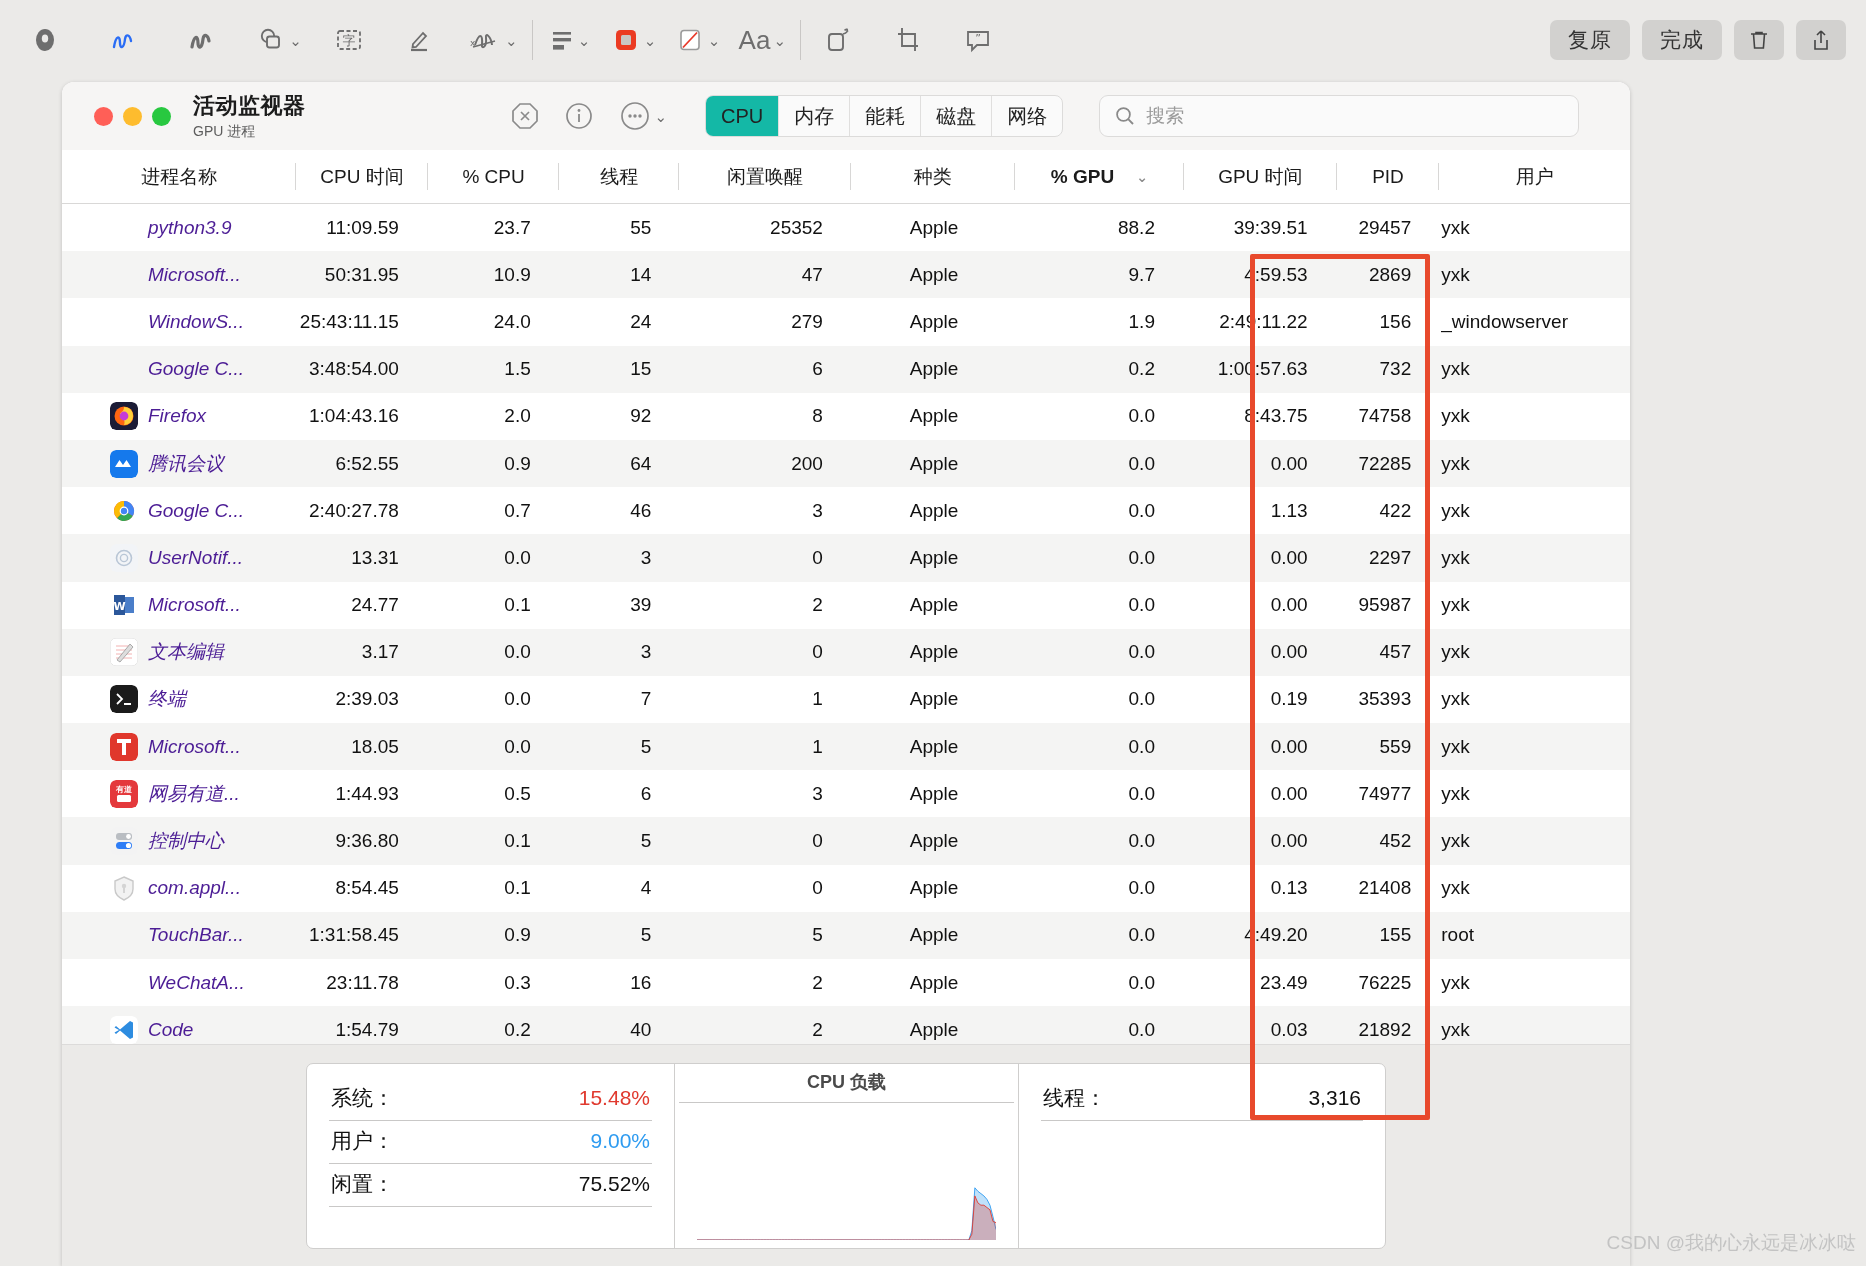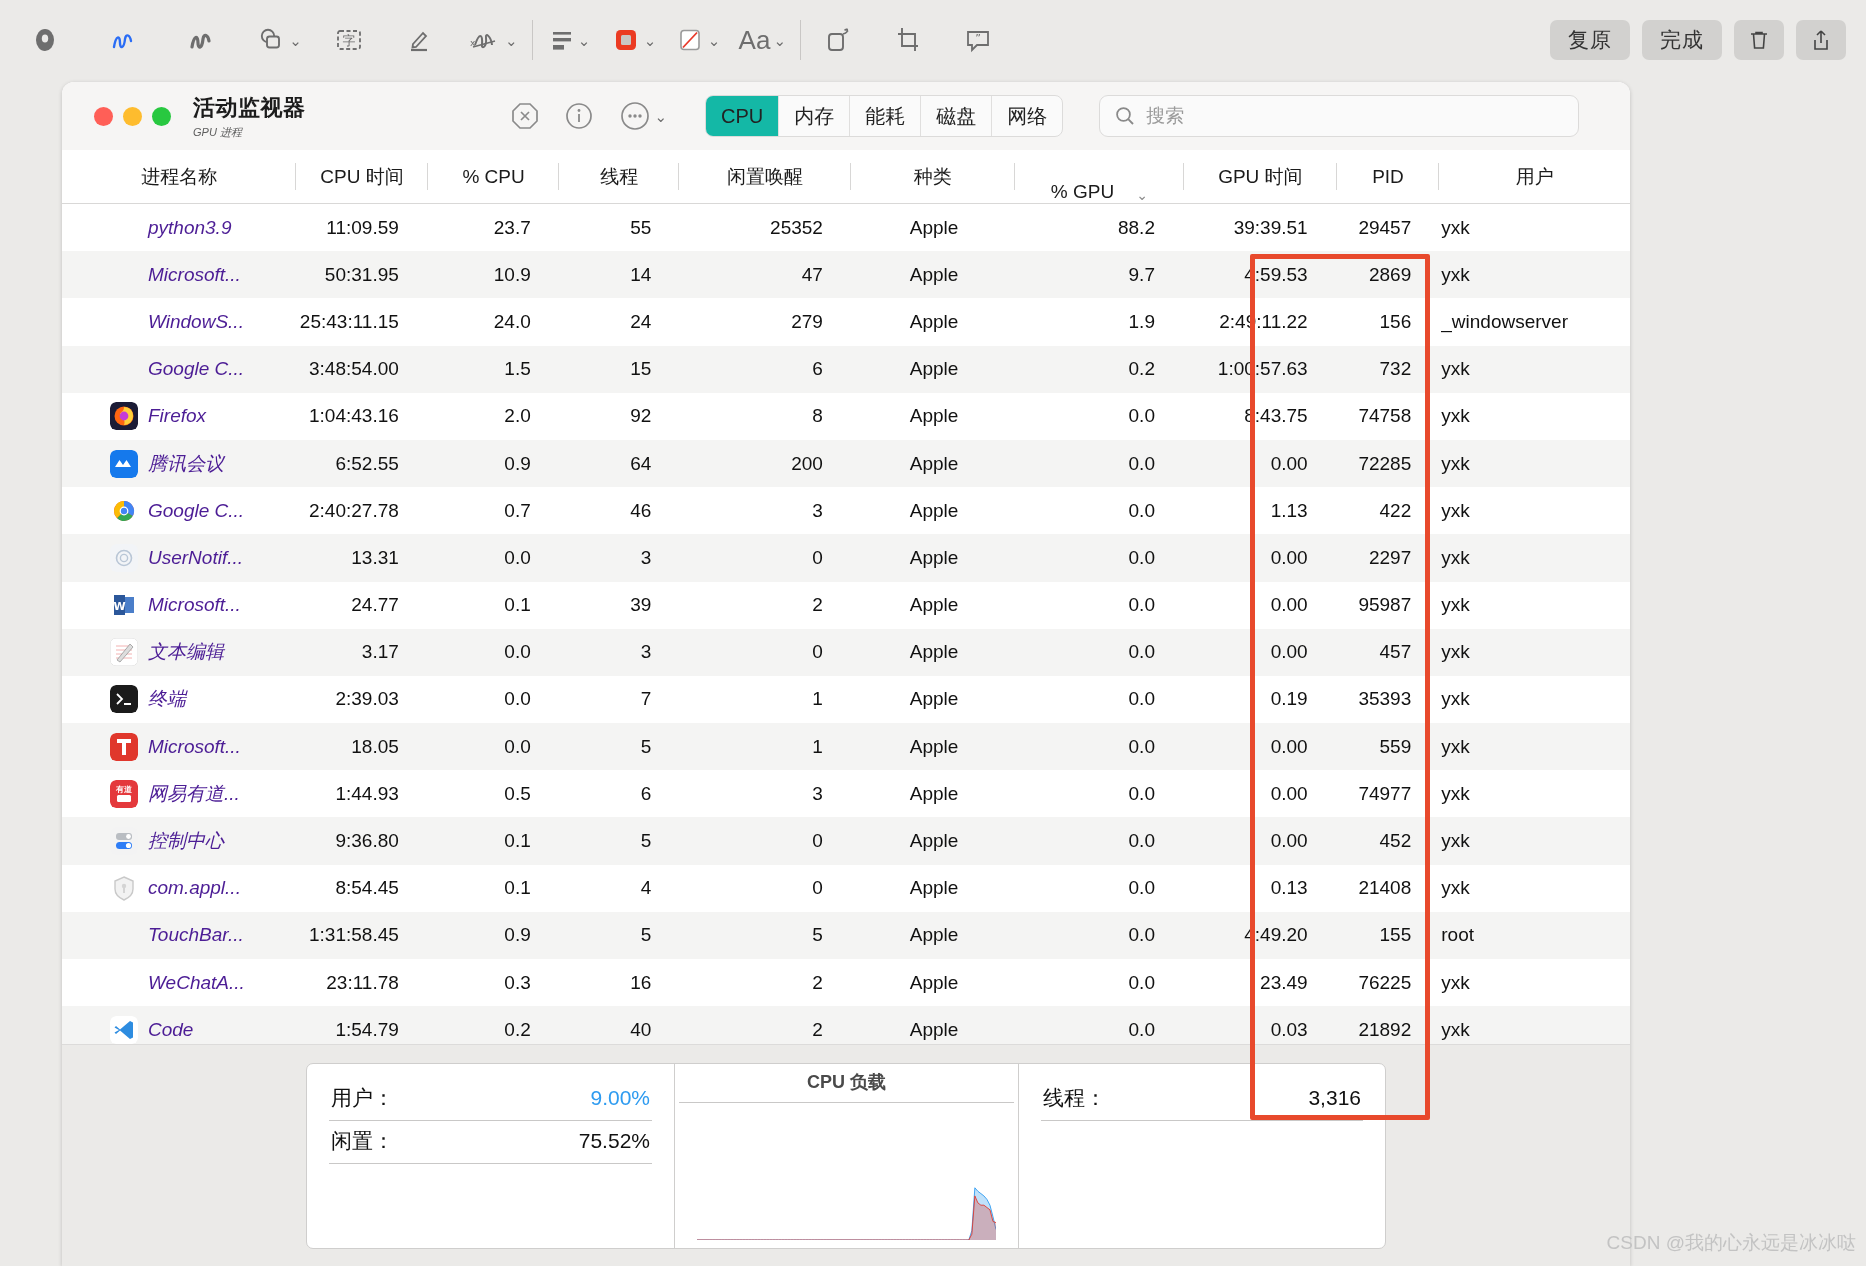--- a/index.html
+++ b/index.html
@@ -47,21 +47,21 @@
     display: flex; align-items: center; padding: 0 14px;
     position: relative;
   }
   .traffic { display: flex; gap: 10px; align-items: center; padding-left: 18px; }
   .dot { width: 19px; height: 19px; border-radius: 50%; }
   .dot.red { background: #ff5f57; }
   .dot.yellow { background: #febc2e; }
   .dot.green { background: #28c840; }
   .titles { margin-left: 22px; display: flex; flex-direction: column; justify-content: center; }
   .title-main { font-size: 22px; font-weight: bold; color: #1c1c1c; letter-spacing: .5px; }
-  .title-sub { font-size: 11px; color: #5d5d5d; margin-top: 2px; font-style: italic; }
+  .title-sub { font-size: 14px; color: #5d5d5d; margin-top: 2px; }
 
   .title-ctrls { display: flex; align-items: center; gap: 24px; margin-left: 204px; }
   .circ-btn {
     width: 30px; height: 30px; display: flex; align-items: center; justify-content: center;
     color: #8a8a8a;
   }
   .dots-btn { display: flex; align-items: center; color: #8a8a8a; }
 
   .segctl {
     display: flex; align-items: stretch; margin-left: 38px;
@@ -89,21 +89,21 @@
     display: flex; height: 54px; align-items: center;
     background: #ffffff; border-bottom: 1px solid #d9d8d7;
   }
   .th {
     font-size: 19px; color: #1b1b1b; display: flex; align-items: center;
     justify-content: center; position: relative; height: 100%;
   }
   .th .divider {
     position: absolute; right: 0; top: 13px; bottom: 13px; width: 1px; background: #d8d7d6;
   }
-  .th.sorted { font-weight: normal; align-items: flex-end; }
+  .th.sorted { font-weight: bold; }
   .th .sortchev { margin-left: 22px; color: #8d8d8d; font-size: 14px; }
 
   .row {
     display: flex; height: 47.2px; align-items: center; font-size: 19px; color: #111;
   }
   .row.alt { background: #f4f4f3; }
   .cell { display: flex; align-items: center; height: 100%; }
   .cell.num { justify-content: flex-end; padding-right: 30px; }
   .cell.ctr { justify-content: center; }
   .cell.lft { justify-content: flex-start; }
@@ -746,20 +746,24 @@
       </div>
   </div>
 
   <div id="gpu-highlight"></div>
 
   <div id="am-bottom">
     <div id="summary">
 
       <div class="sum-panel sum-left">
         <div class="sum-line">
+          <span>系统：</span>
+          <span class="v red">15.48%</span>
+        </div>
+        <div class="sum-line">
           <span>用户：</span>
           <span class="v blue">9.00%</span>
         </div>
         <div class="sum-line">
           <span>闲置：</span>
           <span class="v">75.52%</span>
         </div>
       </div>
 
       <div class="sum-mid">

